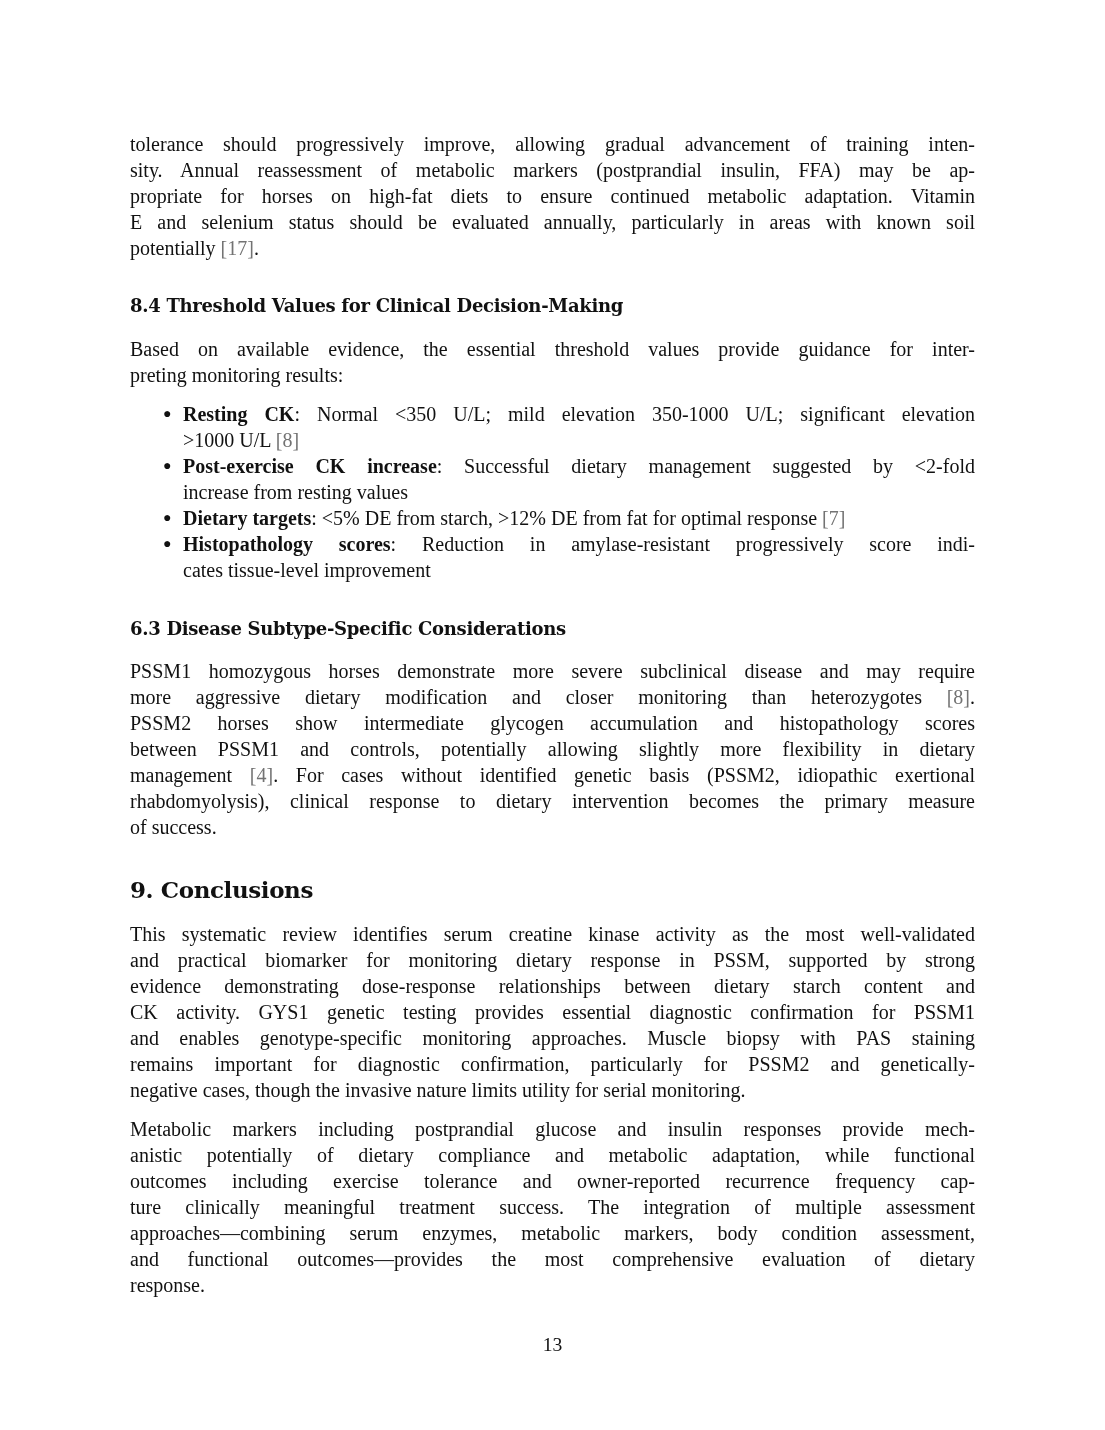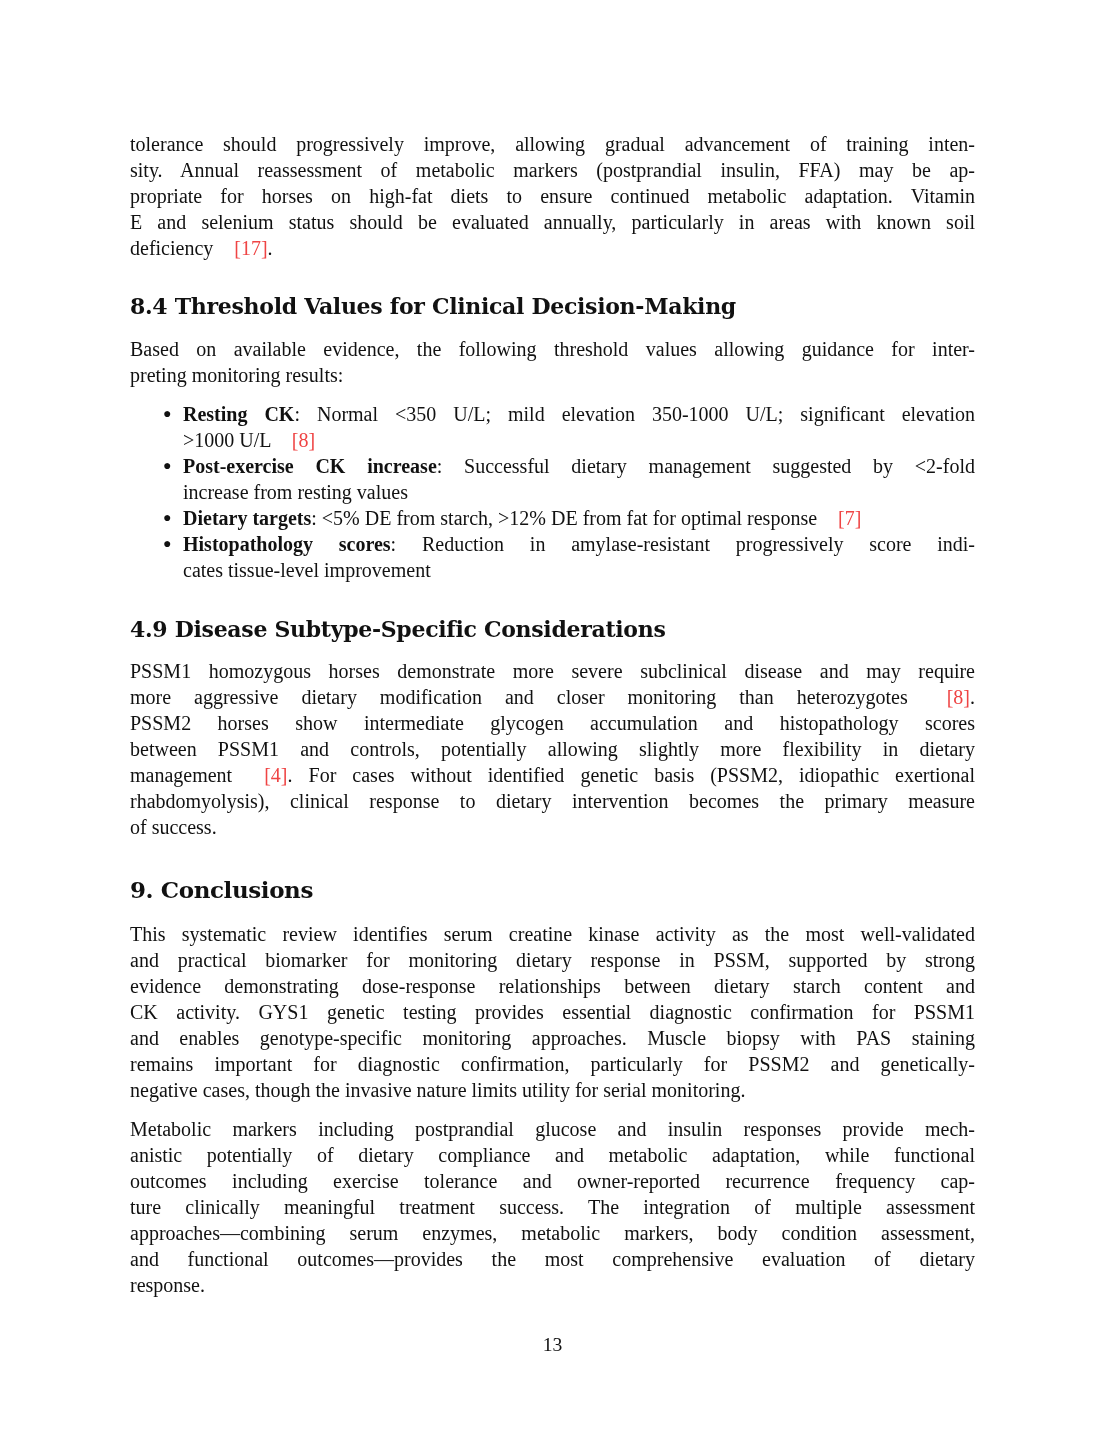--- a/index.html
+++ b/index.html
@@ -4,62 +4,62 @@
 <style>
   html, body { margin: 0; padding: 0; background: #ffffff; }
   body { width: 1105px; height: 1430px; position: relative; overflow: hidden;
          font-family: "DejaVu Serif", "Liberation Serif", serif; color: #111; }
   .page { position: absolute; left: 130px; top: 0; width: 845px; }
   .line { position: absolute; left: 0; width: 845px; height: 26px; font-size: 20px; line-height: 26px;
           white-space: nowrap; text-align: justify; text-align-last: justify; font-family: "Liberation Serif", serif; }
   .line.last { text-align-last: left; }
   .li { left: 53px; width: 792px; }
   .bullet { position: absolute; left: 33px; width: 10px; height: 26px; font-size: 14px; line-height: 26px; font-family: "Liberation Serif", serif; }
-  .cite { color: #ef4444; margin-left: 16px; }
+  .cite { color: #737373; }
   b { font-weight: bold; }
-  .h3 { position: absolute; left: 0; font-family: "DejaVu Serif", serif; font-weight: bold; font-size: 22px; line-height: 24px; white-space: nowrap; letter-spacing: -0.3px; }
+  .h3 { position: absolute; left: 0; font-family: "DejaVu Serif", serif; font-weight: bold; font-size: 18px; line-height: 24px; white-space: nowrap; letter-spacing: -0.3px; }
   .h2 { position: absolute; left: 0; font-family: "DejaVu Serif", serif; font-weight: bold; font-size: 23px; line-height: 30px; white-space: nowrap; letter-spacing: -0.4px; }
   .pagenum { position: absolute; left: 0; width: 845px; text-align: center; font-family: "Liberation Serif", serif; font-size: 19.6px; line-height: 26px; }
 </style>
 </head>
 <body>
 
 <div class="page">
 
   <div>
     <div class="line" style="top:131px">tolerance should progressively improve, allowing gradual advancement of training inten-</div>
     <div class="line" style="top:157px">sity.  Annual reassessment of metabolic markers (postprandial insulin, FFA) may be ap-</div>
     <div class="line" style="top:183px">propriate for horses on high-fat diets to ensure continued metabolic adaptation.  Vitamin</div>
     <div class="line" style="top:209px">E and selenium status should be evaluated annually, particularly in areas with known soil</div>
-    <div class="line last" style="top:235px"><span>deficiency </span><span class="cite">[17]</span><span>.</span></div>
+    <div class="line last" style="top:235px"><span>potentially </span><span class="cite">[17]</span><span>.</span></div>
   </div>
 
   <div class="h3" style="top:294px">8.4 Threshold Values for Clinical Decision-Making</div>
-  <div class="line" style="top:336px">Based on available evidence, the following threshold values allowing guidance for inter-</div>
+  <div class="line" style="top:336px">Based on available evidence, the essential threshold values provide guidance for inter-</div>
   <div class="line last" style="top:362px">preting monitoring results:</div>
 
   <div>
 
     <div class="bullet" style="top:401px">●</div>
     <div class="line li" style="top:401px"><b>Resting CK</b><span>: Normal &lt;350 U/L; mild elevation 350-1000 U/L; significant elevation</span></div>
     <div class="line li last" style="top:427px"><span>&gt;1000 U/L </span><span class="cite">[8]</span></div>
 
     <div class="bullet" style="top:453px">●</div>
     <div class="line li" style="top:453px"><b>Post-exercise CK increase</b><span>:  Successful dietary management suggested by &lt;2-fold</span></div>
     <div class="line li last" style="top:479px">increase from resting values</div>
 
     <div class="bullet" style="top:505px">●</div>
     <div class="line li last" style="top:505px"><b>Dietary targets</b><span>: &lt;5% DE from starch, &gt;12% DE from fat for optimal response </span><span class="cite">[7]</span></div>
 
     <div class="bullet" style="top:531px">●</div>
     <div class="line li" style="top:531px"><b>Histopathology scores</b><span>:  Reduction in amylase-resistant progressively score indi-</span></div>
     <div class="line li last" style="top:557px">cates tissue-level improvement</div>
   </div>
 
-  <div class="h3" style="top:617px">4.9 Disease Subtype-Specific Considerations</div>
+  <div class="h3" style="top:617px">6.3 Disease Subtype-Specific Considerations</div>
   <div>
     <div class="line" style="top:658px">PSSM1 homozygous horses demonstrate more severe subclinical disease and may require</div>
     <div class="line" style="top:684px"><span>more aggressive dietary modification and closer monitoring than heterozygotes </span><span class="cite">[8]</span><span>.</span></div>
     <div class="line" style="top:710px">PSSM2 horses show intermediate glycogen accumulation and histopathology scores</div>
     <div class="line" style="top:736px">between PSSM1 and controls, potentially allowing slightly more flexibility in dietary</div>
     <div class="line" style="top:762px"><span>management </span><span class="cite">[4]</span><span>. For cases without identified genetic basis (PSSM2, idiopathic exertional</span></div>
     <div class="line" style="top:788px">rhabdomyolysis), clinical response to dietary intervention becomes the primary measure</div>
     <div class="line last" style="top:814px">of success.</div>
   </div>
 

